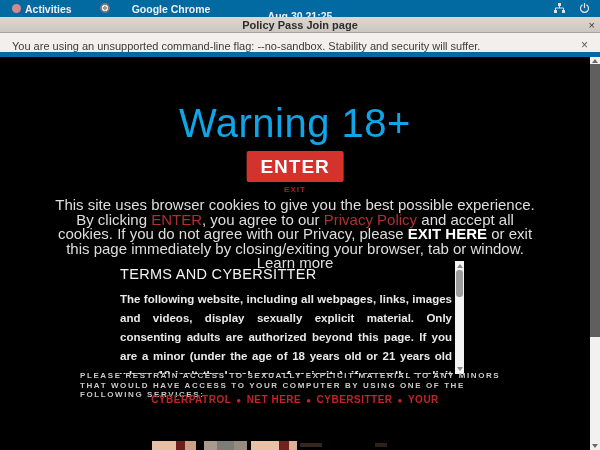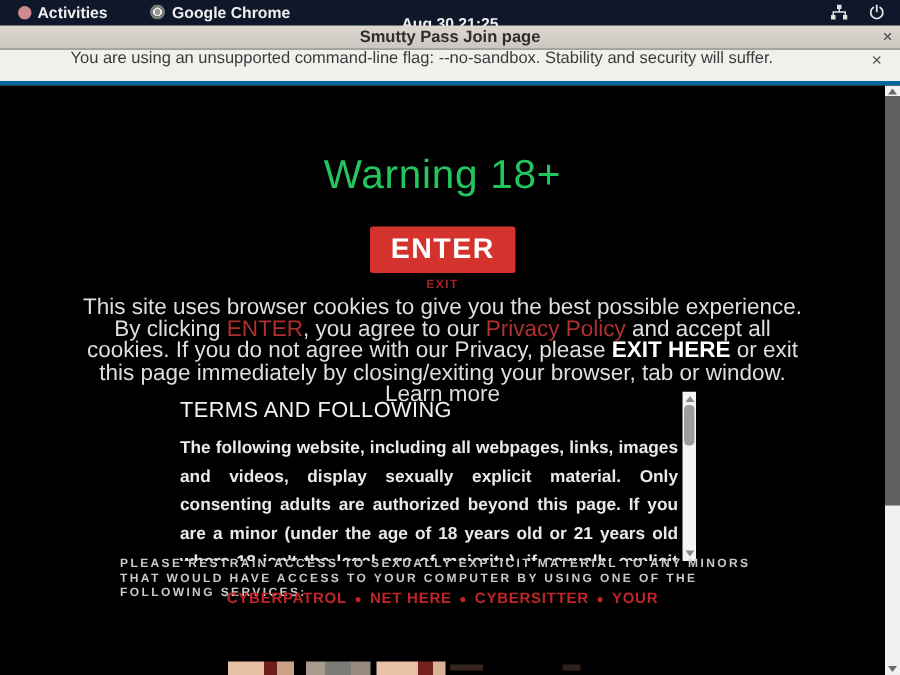--- a/index.html
+++ b/index.html
@@ -1,27 +1,27 @@
 <!DOCTYPE html>
 <html><head>
 <meta charset="utf-8">
 <style>
   * { margin: 0; padding: 0; box-sizing: border-box; }
   html, body { width: 600px; height: 450px; overflow: hidden; }
   body { font-family: "Liberation Sans", sans-serif; background: #000; }
 
   
   .top-bar {
-    height: 17px; background: #0f172a; color: #efefef;
+    height: 17px; background: #0369a1; color: #efefef;
     display: flex; align-items: center; font-size: 10.5px; font-weight: bold;
     position: relative;
   }
   .tb-left { display: flex; align-items: center; gap: 4px; margin-left: 12px; cursor: default; }
   .activities-dot { width: 9px; height: 9px; border-radius: 50%; background: #cf8a8f; }
-  .tb-app { display: flex; gap: 5px; margin-left: 28px; }
+  .tb-app { display: flex; gap: 22px; margin-left: 28px; }
   .chrome-icon {
     width: 10px; height: 10px; border-radius: 50%;
     background: radial-gradient(circle at 50% 50%, #9a9a9a 0 2px, #e8e8e8 2px 3px, #7b7b7b 3px 5px, #4a4a4a 5px);
   }
   .tb-clock { position: absolute; left: 0; right: 0; text-align: center; margin-top: 14px; }
   .tb-right { margin-left: auto; display: flex; align-items: center; gap: 14px; margin-right: 10px; }
   .tb-right svg { display: block; }
 
   
   .title-bar {
@@ -30,32 +30,32 @@
     display: flex; align-items: center; justify-content: center;
   }
   .title-bar .title { font-size: 11px; font-weight: bold; color: #2d2d2d; }
   .title-close {
     position: absolute; right: 5px; top: 0; height: 100%;
     display: flex; align-items: center; font-size: 11px; color: #3a3a3a; cursor: default;
   }
 
   
   .info-bar {
-    height: 24px; background: #f2f0ed; border-bottom: 3px solid #0369a1;
-    display: flex; align-items: flex-start; position: relative; padding-left: 35px;
+    height: 24px; background: #f2f0ed; border-bottom: 5px solid #0369a1;
+    display: flex; align-items: flex-end; position: relative;
   }
   .info-bar .msg { font-size: 11px; color: #3c3c3c; margin-left: 12px; }
   .info-close { position: absolute; right: 12px; font-size: 12px; color: #5a5a5a; cursor: default; }
 
   
   .content { position: relative; height: 393px; background: #000; overflow: hidden; }
 
   .warn-heading {
     position: absolute; top: 44px; left: 0; right: 10px; text-align: center;
-    font-size: 27px; color: #22c55e; letter-spacing: 0.5px;
+    font-size: 40px; color: #0ea5e9; letter-spacing: 0.5px;
   }
   .enter-btn {
     position: absolute; top: 94px; left: 50%; transform: translateX(-55%);
     width: 97px; height: 31px; background: #d3322d; border: none; border-radius: 2px;
     color: #ffffff; font-size: 19px; font-weight: bold; letter-spacing: 1px;
     font-family: "Liberation Sans", sans-serif; cursor: pointer;
   }
   .exit-link {
     position: absolute; top: 128px; left: 0; right: 10px; text-align: center;
     font-size: 8px; font-weight: bold; color: #a62222; letter-spacing: 1px; cursor: pointer;
@@ -151,21 +151,21 @@
     <span>
       <svg width="11" height="11" viewBox="0 0 12 12">
         <path d="M3.5 2.2 A4.4 4.4 0 1 0 8.5 2.2" stroke="#e3e3e3" stroke-width="1.3" fill="none" stroke-linecap="round"></path>
         <line x1="6" y1="0.5" x2="6" y2="5" stroke="#e3e3e3" stroke-width="1.3" stroke-linecap="round"></line>
       </svg>
     </span>
   </div>
 </div>
 
 <div class="title-bar">
-  <span class="title">Smutty Pass Join page</span>
+  <span class="title">Policy Pass Join page</span>
   <span class="title-close">×</span>
 </div>
 
 <div class="info-bar">
   <span class="msg">You are using an unsupported command-line flag: --no-sandbox. Stability and security will suffer.</span>
   <span class="info-close">×</span>
 </div>
 
 <div class="content">
 
@@ -173,21 +173,21 @@
 
   <button class="enter-btn">ENTER</button>
 
   <div class="exit-link">EXIT</div>
 
   <div class="cookie-note">
     <span>This site uses browser cookies to give you the best possible experience. By clicking </span><span class="red">ENTER</span><span>, you agree to our </span><span class="red">Privacy Policy</span><span> and accept all cookies. If you do not agree with our Privacy, please </span><span class="bold">EXIT HERE</span><span> or exit this page immediately by closing/exiting your browser, tab or window. </span><span>Learn more</span>
   </div>
 
   <div class="terms-box">
-    <div class="terms-heading">TERMS AND FOLLOWING</div>
+    <div class="terms-heading">TERMS AND CYBERSITTER</div>
     <div class="terms-body">The following website, including all webpages, links, images and videos, display sexually explicit material. Only consenting adults are authorized beyond this page. If you are a minor (under the age of 18 years old or 21 years old where 18 isn't the legal age of majority), if sexually explicit material offends you or if it's illegal to view such material in your</div>
     <div class="inner-scrollbar">
       <div class="arrow-up"></div>
       <div class="thumb"></div>
       <div class="arrow-down"></div>
     </div>
   </div>
 
   <div class="restrain-note">PLEASE RESTRAIN ACCESS TO SEXUALLY EXPLICIT MATERIAL TO ANY MINORS THAT WOULD HAVE ACCESS TO YOUR COMPUTER BY USING ONE OF THE FOLLOWING SERVICES:</div>
 

